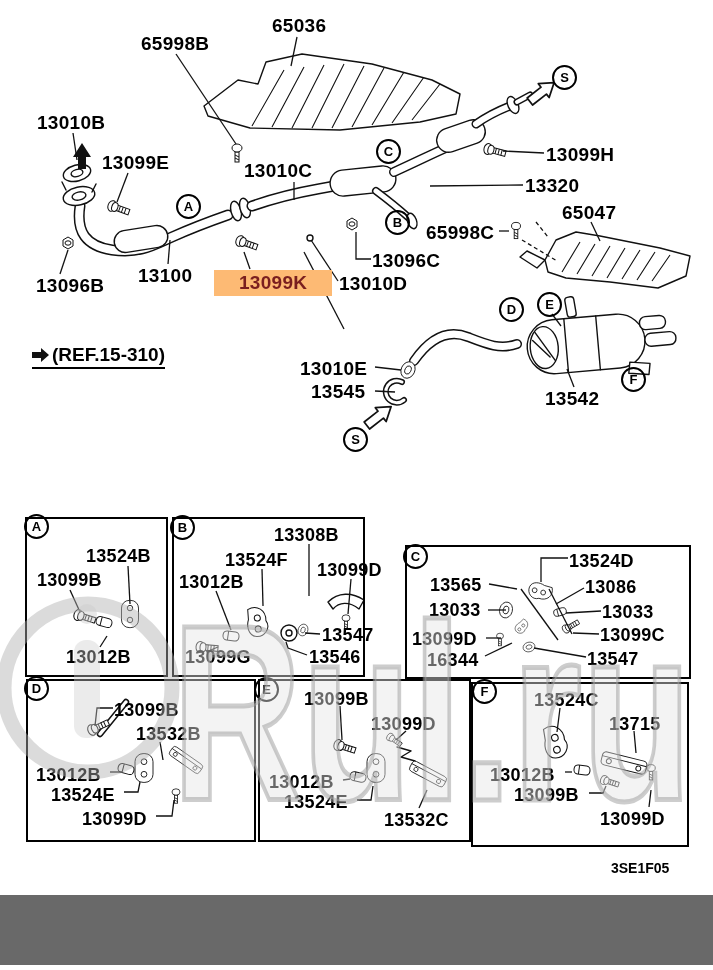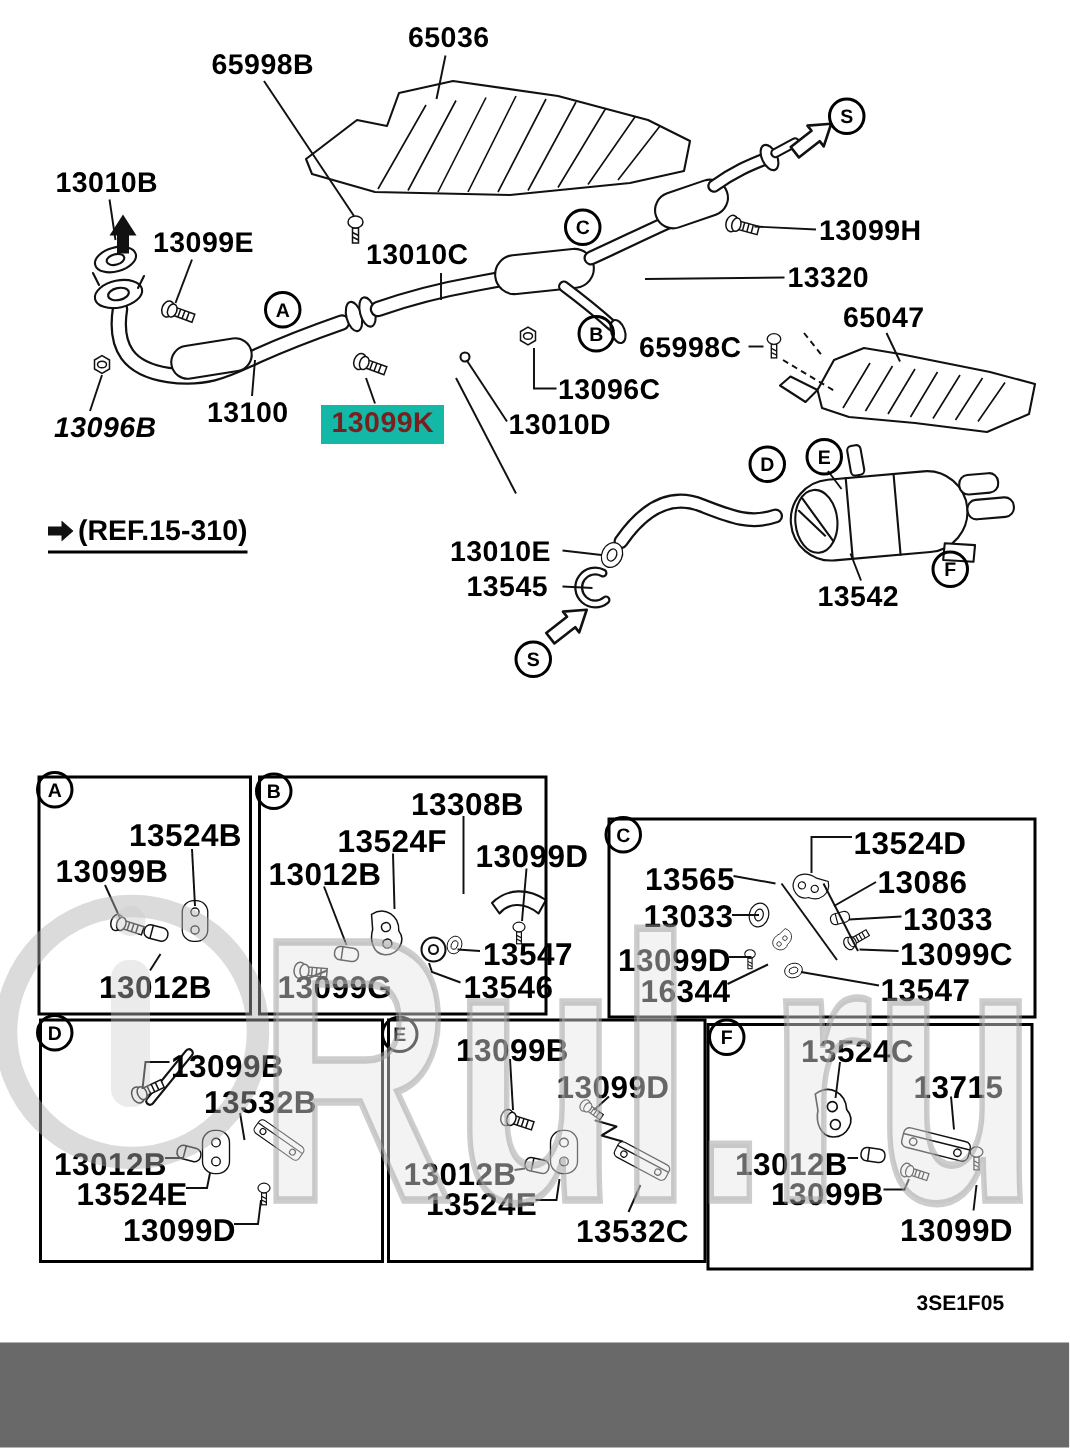--- a/index.html
+++ b/index.html
@@ -1,25 +1,25 @@
 <!DOCTYPE html>
 <html><head>
 <meta charset="utf-8">
 <style>
   html,body{margin:0;padding:0;background:#fff;}
   #screen{position:relative;width:713px;height:970px;background:#fff;overflow:hidden;
           font-family:"Liberation Sans",sans-serif;color:#000;}
   #art{position:absolute;left:0;top:0;z-index:1;}
   .box{position:absolute;border:2px solid #000;z-index:2;background:transparent;}
   .lb{position:absolute;font-size:19px;font-weight:bold;white-space:nowrap;z-index:3;letter-spacing:.3px;line-height:1;}
-  .bl{font-size:21px;}
+  .bl{font-size:18px;}
   .co{position:absolute;width:21px;height:21px;border:2px solid #000;border-radius:50%;
       font-size:13px;font-weight:bold;display:flex;align-items:center;justify-content:center;
       z-index:3;background:transparent;line-height:1;}
-  .hl{background:#14b8a6;color:#7a1f1f;padding:3px 7px 4px;z-index:3;}
+  .hl{background:#fdba74;color:#7a1f1f;padding:3px 25px 4px;z-index:3;}
   .ref{position:absolute;font-size:19px;font-weight:bold;white-space:nowrap;z-index:3;
        border-bottom:2px solid #000;padding-bottom:3px;line-height:1;}
   #ref-main{letter-spacing:5px;}
   #ref-arrow svg{vertical-align:-1px;margin-right:3px;}
   #code{position:absolute;left:611px;top:860px;font-size:14px;font-weight:bold;z-index:3;}
   #wm{position:absolute;left:0;top:0;z-index:4;pointer-events:none;}
   #footer{position:absolute;left:0;top:895px;width:713px;height:70px;background:#696969;
           display:flex;align-items:center;justify-content:center;z-index:5;
           color:#fff;font-size:30px;letter-spacing:.5px;}
   #footer .gap{margin-left:38px;}
@@ -335,21 +335,21 @@
   <div class="lb" style="left:272px;top:16px;">65036</div>
   <div class="lb" style="left:37px;top:113px;">13010B</div>
   <div class="lb" style="left:102px;top:153px;">13099E</div>
   <div class="lb" style="left:244px;top:161px;">13010C</div>
   <div class="lb" style="left:546px;top:145px;">13099H</div>
   <div class="lb" style="left:525px;top:176px;">13320</div>
   <div class="lb" style="left:426px;top:223px;">65998C</div>
   <div class="lb" style="left:562px;top:203px;">65047</div>
   <div class="lb" style="left:372px;top:251px;">13096C</div>
   <div class="lb" style="left:339px;top:274px;">13010D</div>
-  <div class="lb" style="left:36px;top:276px;font-style:italic;">13096B</div>
+  <div class="lb" style="left:36px;top:276px;">13096B</div>
   <div class="lb" style="left:138px;top:266px;">13100</div>
   <div class="lb hl" style="left:214px;top:270px;">13099K</div>
   <div class="lb" style="left:300px;top:359px;">13010E</div>
   <div class="lb" style="left:311px;top:382px;">13545</div>
   <div class="lb" style="left:545px;top:389px;">13542</div>
 
   <div class="ref" id="ref-arrow" style="left:32px;top:345px;text-align:center;"><svg width="17" height="14" viewBox="0 0 17 14">
         <polygon points="0,4 9,4 9,0 17,7 9,14 9,10 0,10" fill="#111"></polygon>
       </svg><span>(REF.15-310)</span></div>
 

